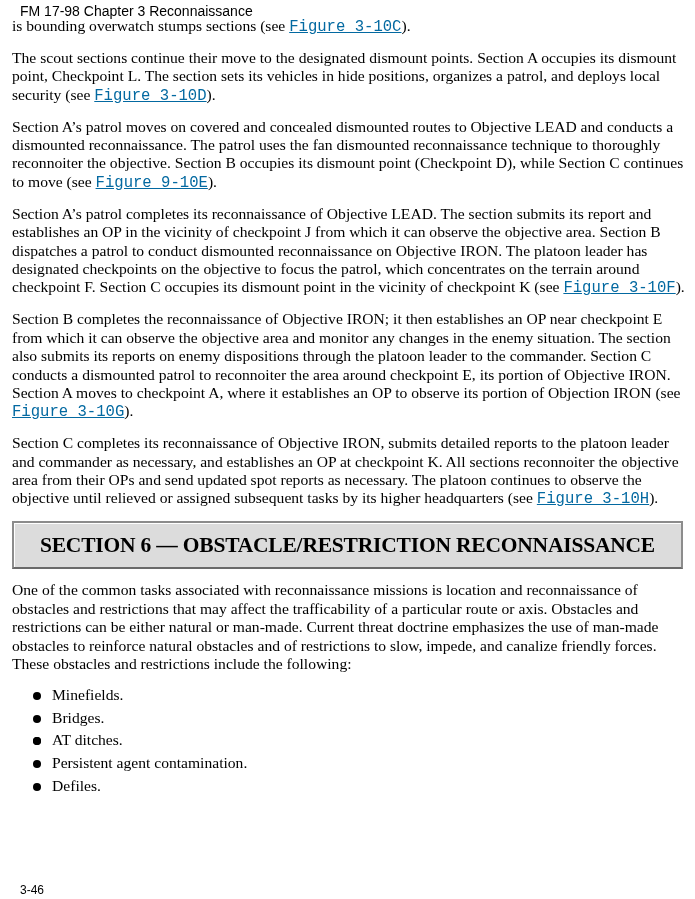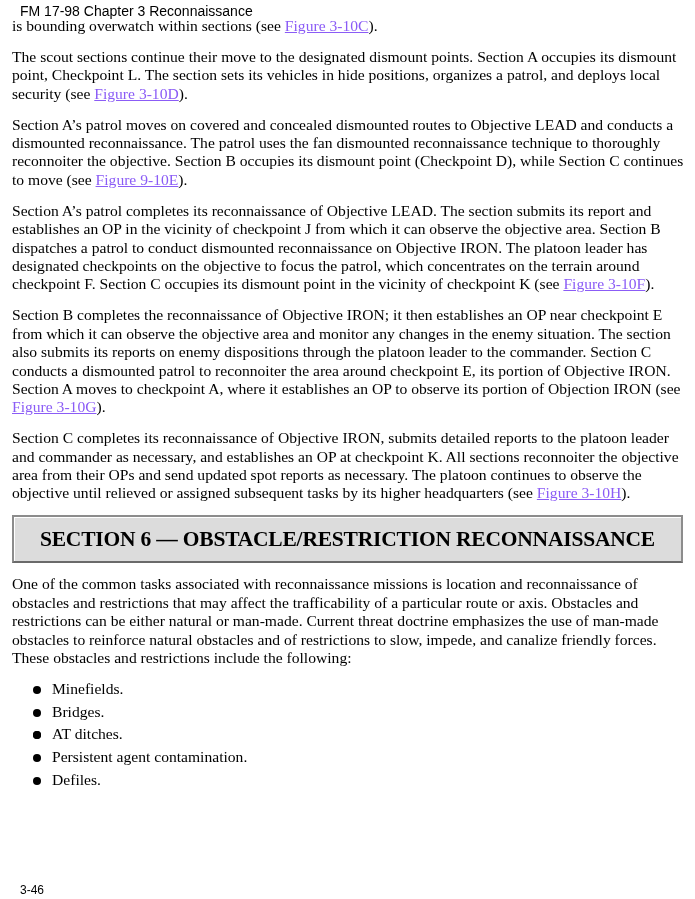--- a/index.html
+++ b/index.html
@@ -28,22 +28,23 @@
       top: 17px;
       width: 675px;
       font-family: "Liberation Serif", serif;
       font-size: 15.6px;
       line-height: 18.4px;
     }
     .content p {
       margin: 0 0 12.5px 0;
     }
     a {
-      color: #8b5cf6;
+      color: #0369a1;
       text-decoration: underline;
+      font-family: Liberation Mono, monospace;
     }
     .section-heading {
       margin: 10px 0 12px 0;
       height: 44px;
       background: #dcdcdc;
       border-top: 2px solid #8c8c8c;
       border-left: 2px solid #8c8c8c;
       border-right: 2px solid #8c8c8c;
       border-bottom: 2px solid #6a6a6a;
       box-shadow: inset 1px 1px 0 #ffffff;
@@ -87,21 +88,21 @@
       font-size: 12px;
     }
   </style>
 </head>
 <body>
 
 <div class="running-header">FM 17-98 Chapter 3 Reconnaissance</div>
 
 <div class="content">
 
-  <p><span>is bounding overwatch within sections (see </span><a href="#">Figure 3-10C</a><span>).</span></p>
+  <p><span>is bounding overwatch stumps sections (see </span><a href="#">Figure 3-10C</a><span>).</span></p>
 
   <p><span>The scout sections continue their move to the designated dismount points. Section A occupies its dismount point, Checkpoint L. The section sets its vehicles in hide positions, organizes a patrol, and deploys local security (see </span><a href="#">Figure 3-10D</a><span>).</span></p>
 
   <p><span>Section A’s patrol moves on covered and concealed dismounted routes to Objective LEAD and conducts a dismounted reconnaissance. The patrol uses the fan dismounted reconnaissance technique to thoroughly reconnoiter the objective. Section B occupies its dismount point (Checkpoint D), while Section C continues to move (see </span><a href="#">Figure 9-10E</a><span>).</span></p>
 
   <p><span>Section A’s patrol completes its reconnaissance of Objective LEAD. The section submits its report and establishes an OP in the vicinity of checkpoint J from which it can observe the objective area. Section B dispatches a patrol to conduct dismounted reconnaissance on Objective IRON. The platoon leader has designated checkpoints on the objective to focus the patrol, which concentrates on the terrain around checkpoint F. Section C occupies its dismount point in the vicinity of checkpoint K (see </span><a href="#">Figure 3-10F</a><span>).</span></p>
 
   <p><span>Section B completes the reconnaissance of Objective IRON; it then establishes an OP near checkpoint E from which it can observe the objective area and monitor any changes in the enemy situation. The section also submits its reports on enemy dispositions through the platoon leader to the commander. Section C conducts a dismounted patrol to reconnoiter the area around checkpoint E, its portion of Objective IRON. Section A moves to checkpoint A, where it establishes an OP to observe its portion of Objection IRON (see </span><a href="#">Figure 3-10G</a><span>).</span></p>
 
   <p><span>Section C completes its reconnaissance of Objective IRON, submits detailed reports to the platoon leader and commander as necessary, and establishes an OP at checkpoint K. All sections reconnoiter the objective area from their OPs and send updated spot reports as necessary. The platoon continues to observe the objective until relieved or assigned subsequent tasks by its higher headquarters (see </span><a href="#">Figure 3-10H</a><span>).</span></p>

